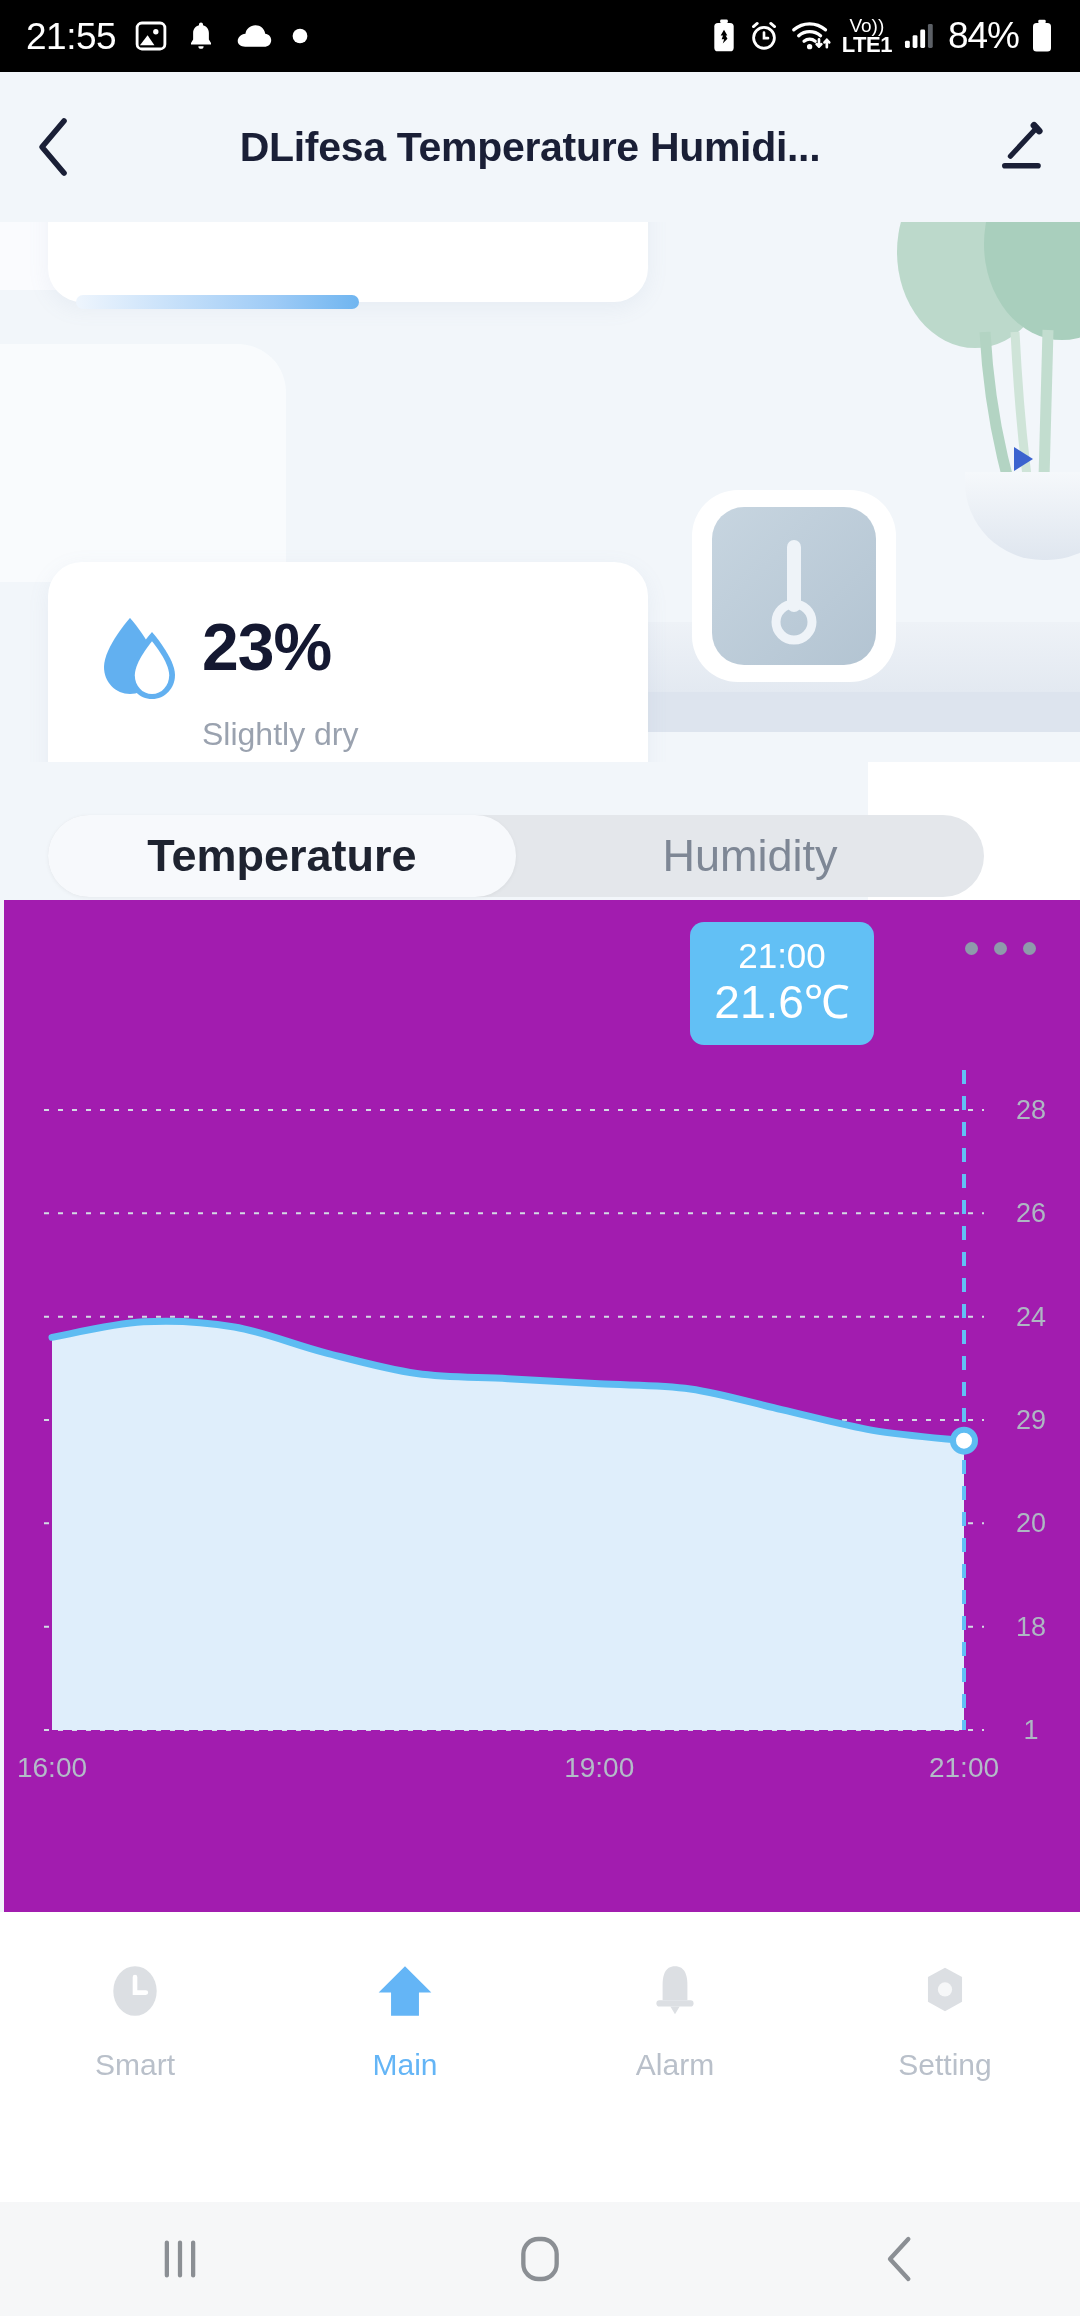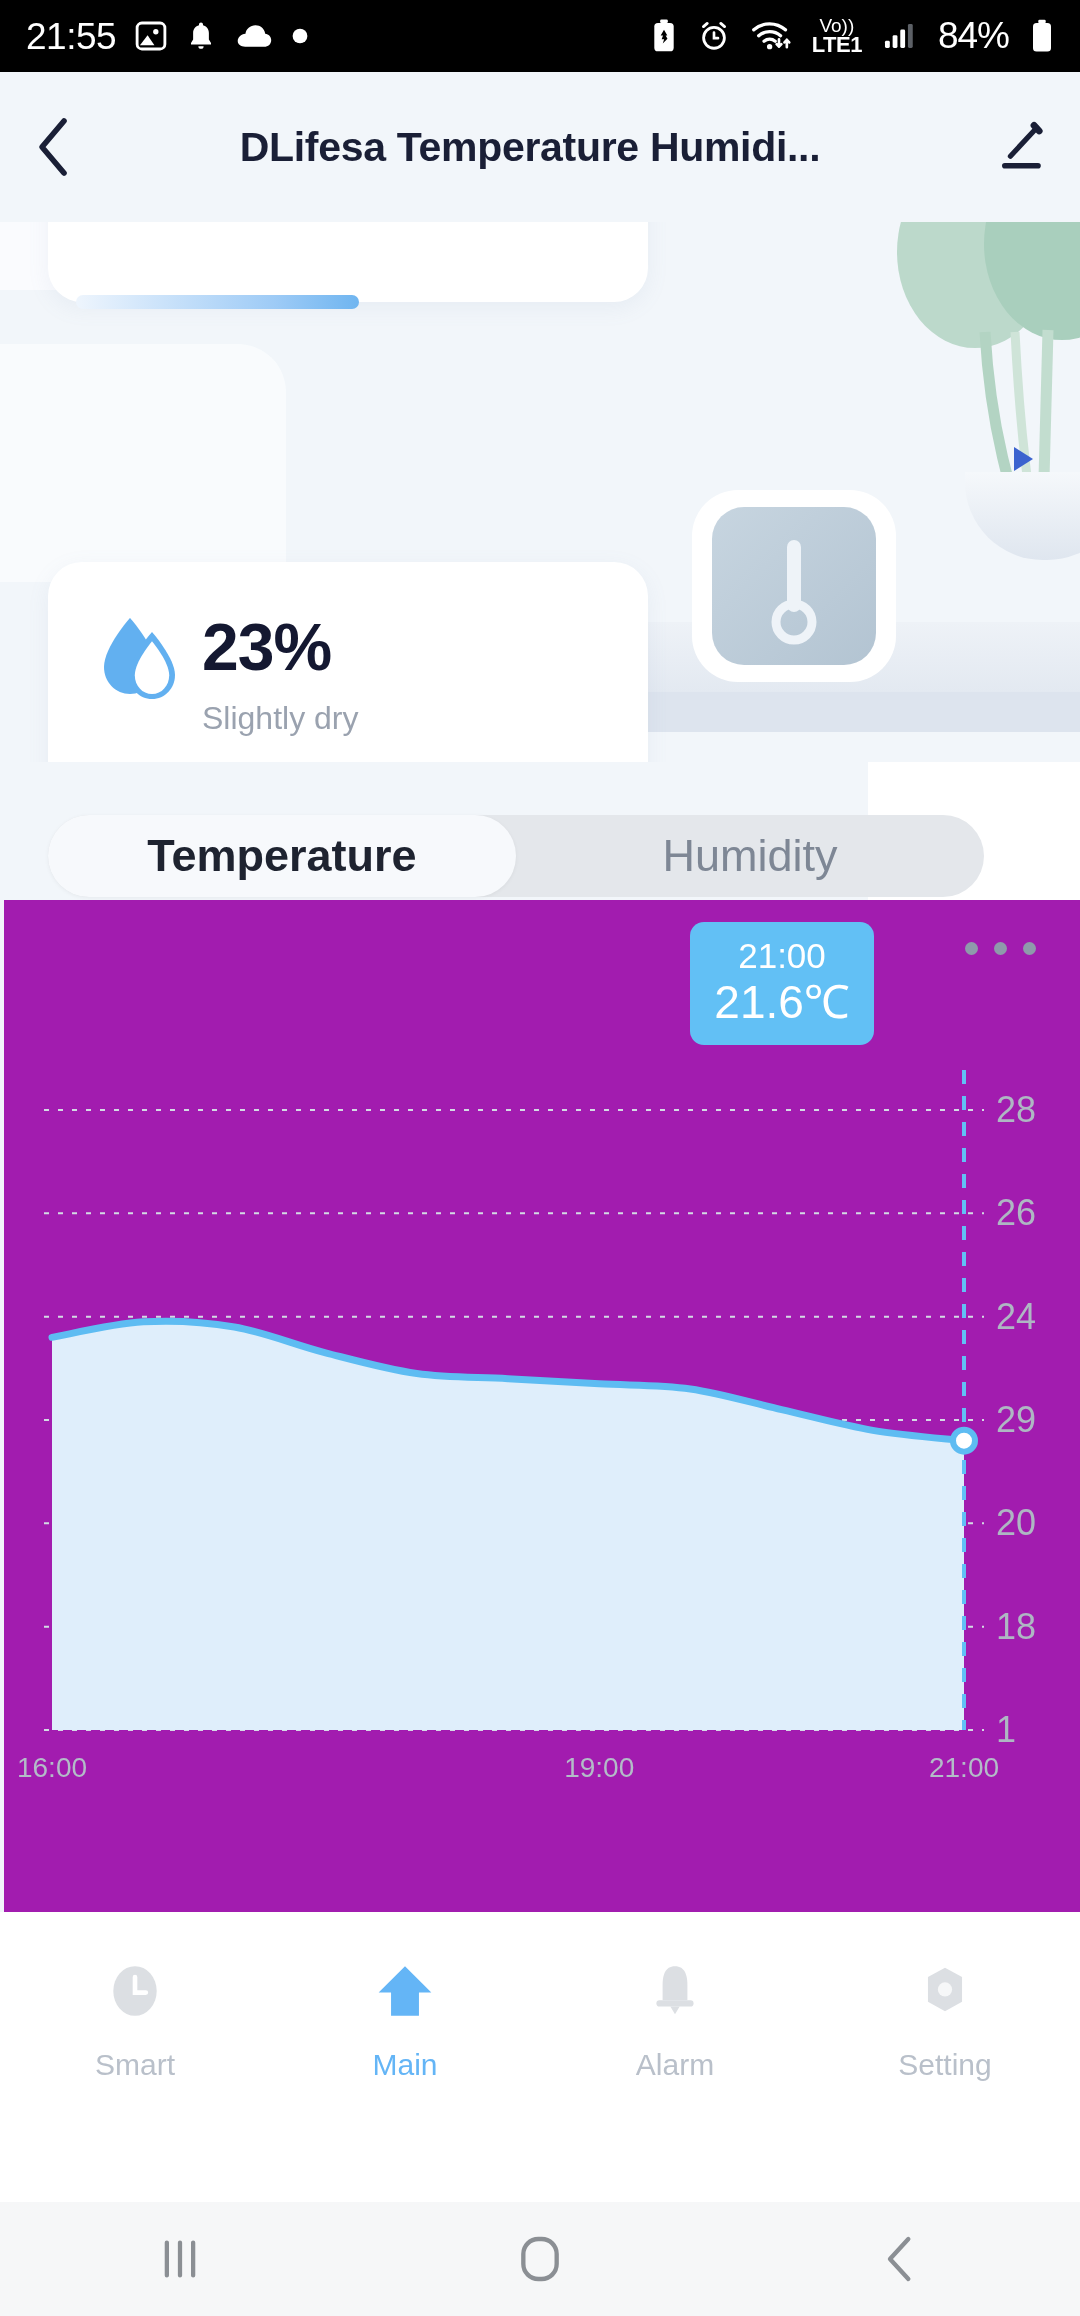--- a/index.html
+++ b/index.html
@@ -12,21 +12,21 @@
   .phone { position:relative; width:868px; height:2316px; background:#f2f6fa; }
 
   
   .statusbar {
     position:absolute; top:0; left:0; width:1080px; height:72px;
     background:#000; color:#fff;
     display:flex; align-items:center; justify-content:space-between;
     padding:0 26px;
   }
   .sb-left { display:flex; align-items:center; gap:18px; }
-  .sb-right { display:flex; align-items:center; gap:21px; }
+  .sb-right { display:flex; align-items:center; gap:11px; }
   .sb-time { font-size:37px; font-weight:400; letter-spacing:-0.5px; line-height:1; }
   .sb-ico { display:block; }
   .volte { display:flex; flex-direction:column; align-items:center; line-height:0.92; margin-left:-2px;}
   .volte .v1 { font-size:19px; font-weight:500; }
   .volte .v2 { font-size:22px; font-weight:600; letter-spacing:-0.5px;}
   .sb-batt { font-size:37px; font-weight:500; letter-spacing:-1px; }
 
   
   .appbar {
     position:absolute; top:72px; left:0; width:1080px; height:150px;
@@ -55,21 +55,21 @@
   .card-top { top:-90px; height:170px; }
   .card-main { top:340px; height:260px; }
   .bar-track {
     position:absolute; left:28px; width:544px; height:14px; border-radius:7px;
     background:transparent;
   }
   .bar-fill { height:14px; border-radius:7px; }
 
   .card-row { position:absolute; left:50px; top:52px; display:flex; align-items:flex-start; gap:20px; }
   .card-value { font-size:66px; font-weight:700; color:#141831; letter-spacing:-1px; line-height:1; }
-  .card-sub { font-size:32px; color:#9aa2af; margin-top:20px; font-weight:400; }
+  .card-sub { font-size:32px; color:#9aa2af; margin-top:36px; font-weight:400; }
 
   
   .segment {
     position:absolute; top:815px; left:48px; width:936px; height:82px;
     background:#e4e7eb; border-radius:41px; display:flex; align-items:center;
   }
   .seg-item {
     flex:1; height:82px; display:flex; align-items:center; justify-content:center;
     font-size:45px; color:#7e8795; font-weight:400;
   }
@@ -87,22 +87,22 @@
   .plot { position:absolute; top:170px; left:0; width:1080px; height:750px; }
   .tooltip {
     position:absolute; left:778px; top:22px; transform:translateX(-50%);
     background:#62c0f5; border-radius:14px; padding:14px 22px 16px;
     color:#ffffff; text-align:center; min-width:184px;
   }
   .tt-time { font-size:35px; line-height:1.15; font-weight:400; }
   .tt-val { font-size:46px; line-height:1.15; font-weight:400; }
 
   .ylab {
-    position:absolute; right:18px; width:70px; text-align:left;
-    font-size:36px; color:#aeb7c3; transform:translateY(-50%);
+    position:absolute; right:18px; width:70px; text-align:center;
+    font-size:27px; color:#aeb7c3; transform:translateY(-50%);
   }
   .xlab {
     position:absolute; font-size:28px; color:#b3bcc8; transform:translateX(-50%);
   }
 
   
   .bottomnav {
     position:absolute; top:1912px; left:0; width:1080px; height:290px;
     background:#ffffff; display:flex; align-items:flex-start; padding-top:48px;
   }

